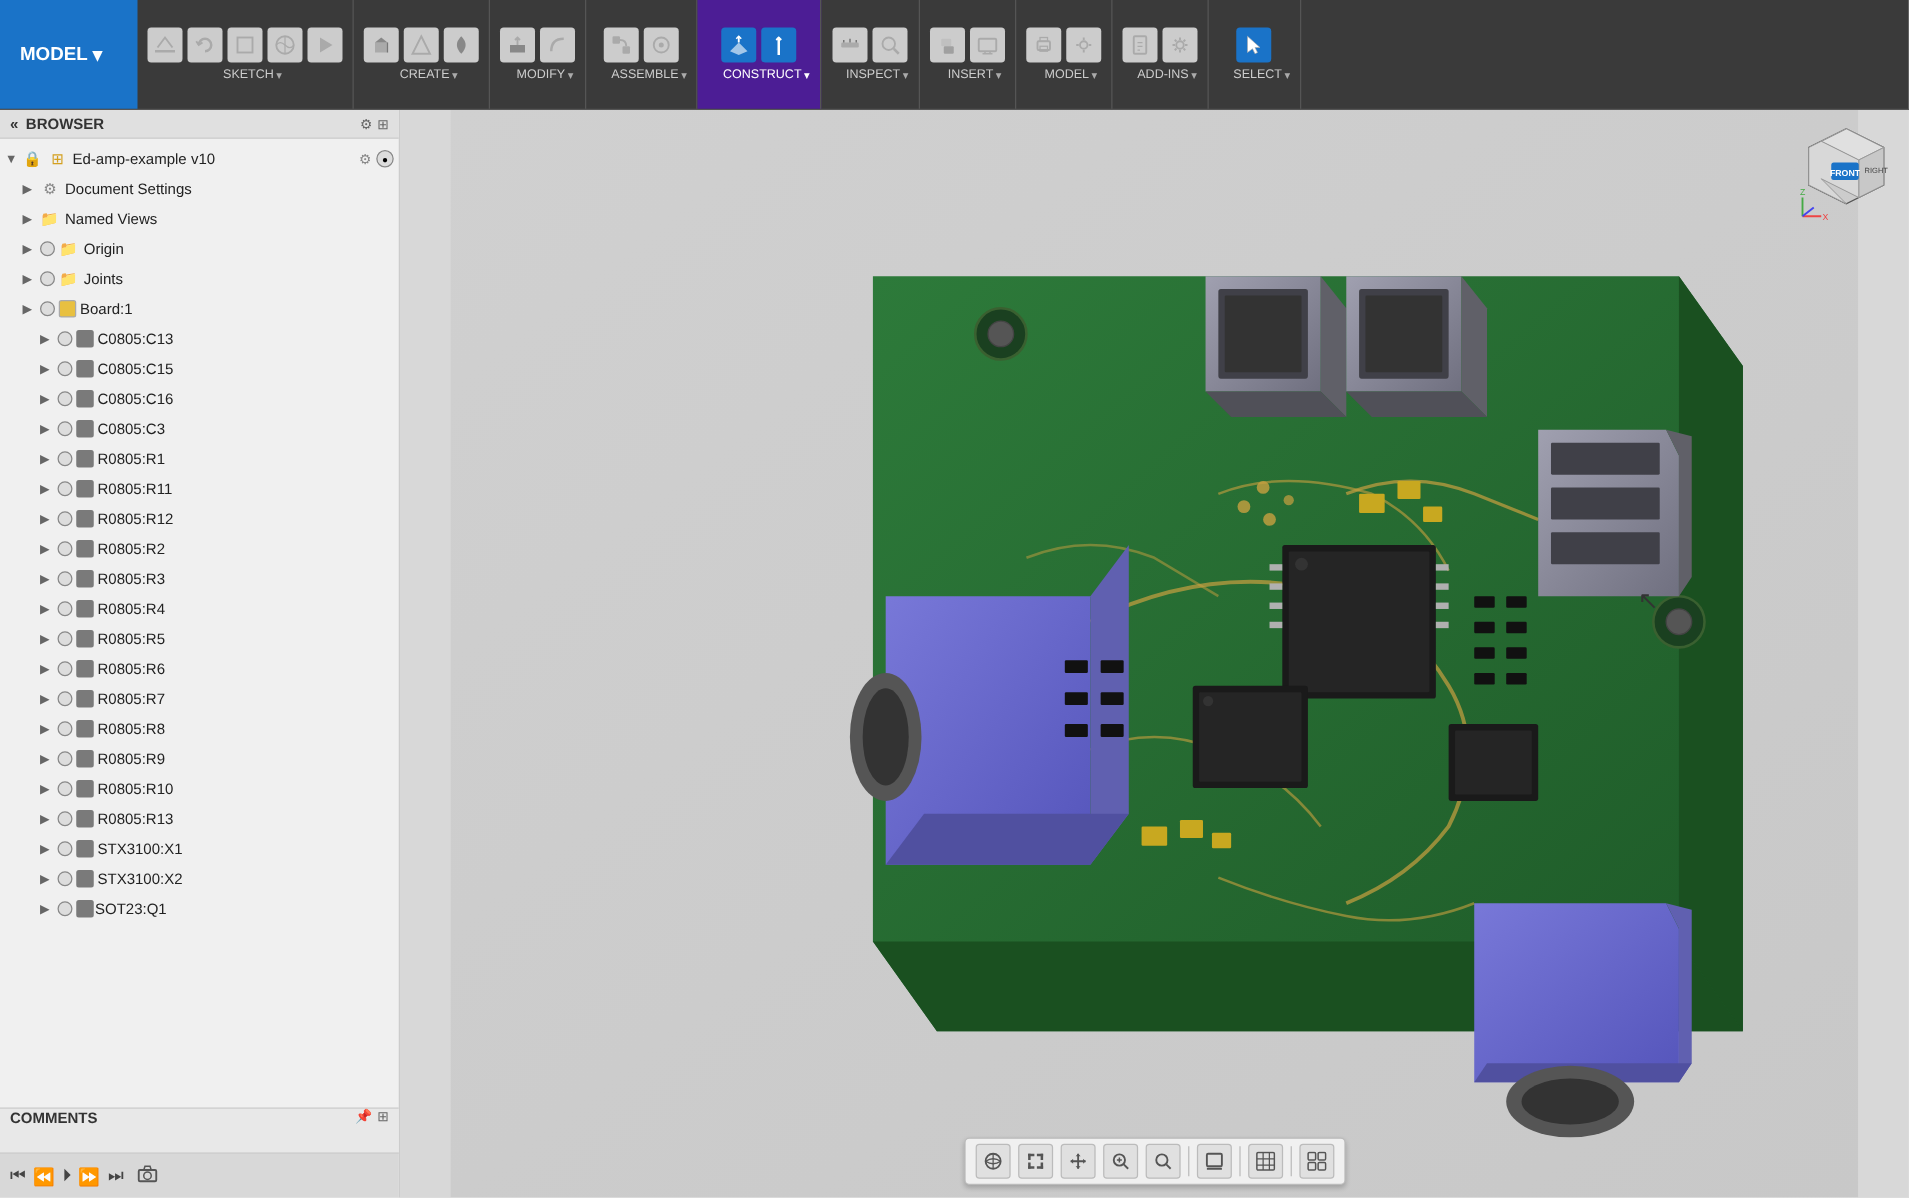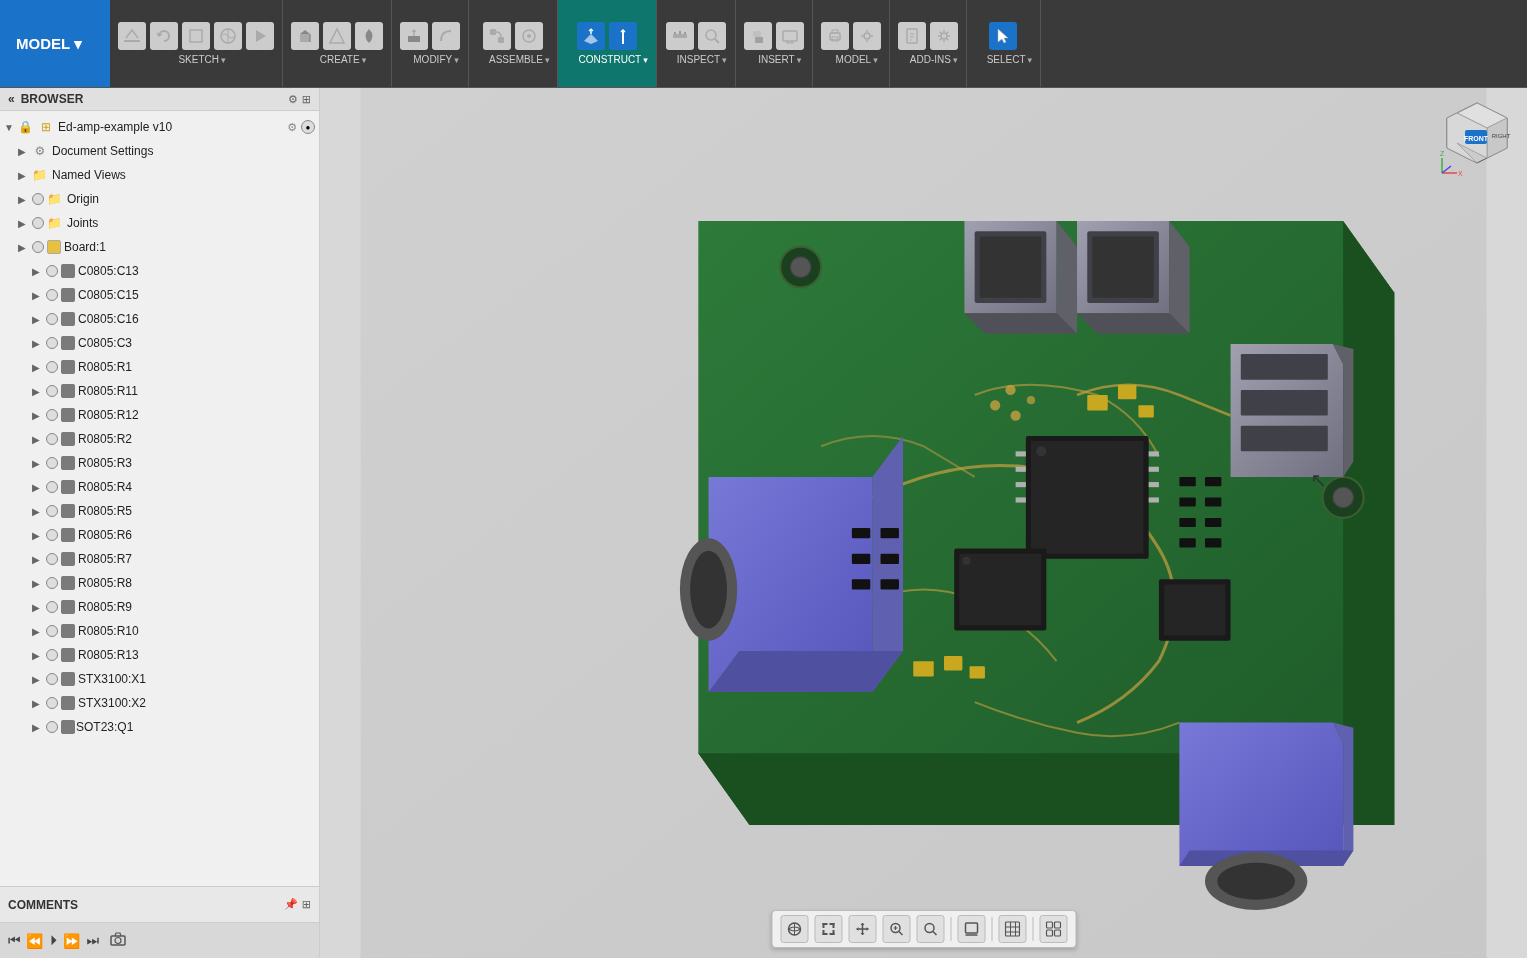--- a/index.html
+++ b/index.html
@@ -69,21 +69,21 @@
     .tree-icon { width: 16px; height: 16px; margin-right: 4px; flex-shrink: 0; display: flex; align-items: center; justify-content: center; font-size: 12px; }
     .tree-label { font-size: 12px; color: #222; flex: 1; }
     .tree-gear { color: #888; font-size: 11px; margin-right: 4px; }
     .tree-folder { color: #d4a020; font-size: 12px; }
     .level-0 { padding-left: 4px; }
     .level-1 { padding-left: 18px; }
     .level-2 { padding-left: 32px; }
 
     #comments-panel {
       height: 36px; border-top: 1px solid #ccc; background: #e8e8e8;
-      display: flex; align-items: center; padding: 0 8px;
+      display: flex; align-items: flex-start; padding: 0 8px;
       justify-content: space-between;
     }
     .comments-label { font-weight: bold; font-size: 12px; color: #333; }
 
     #playback-bar {
       height: 36px; background: #d8d8d8; border-top: 1px solid #ccc;
       display: flex; align-items: center; padding: 0 8px; gap: 6px;
     }
     .playback-btn { background: none; border: none; cursor: pointer; color: #444; font-size: 14px; }
 
@@ -230,21 +230,21 @@
               <circle cx="10" cy="10" r="2" fill="#aaa"></circle>
             </svg>
         </div>
       </div>
       <div class="group-label">
         <span>ASSEMBLE</span>
         <span class="chevron">▾</span>
       </div>
     </div>
 
-    <div class="toolbar-group" style="background:#0f766e;">
+    <div class="toolbar-group" style="background:#4c1d95;">
       <div class="icons-row">
         <div class="toolbar-icon active">
           <svg width="20" height="20" viewBox="0 0 20 20">
               <path d="M3 15 L10 8 L17 15 L10 18 Z" fill="rgba(255,255,255,0.6)"></path>
               <path d="M10 8 L10 3" stroke="white" stroke-width="1.5"></path>
               <path d="M8 5 L10 3 L12 5" fill="none" stroke="white" stroke-width="1.2"></path>
             </svg>
         </div>
         <div class="toolbar-icon active">
           <svg width="20" height="20" viewBox="0 0 20 20">

